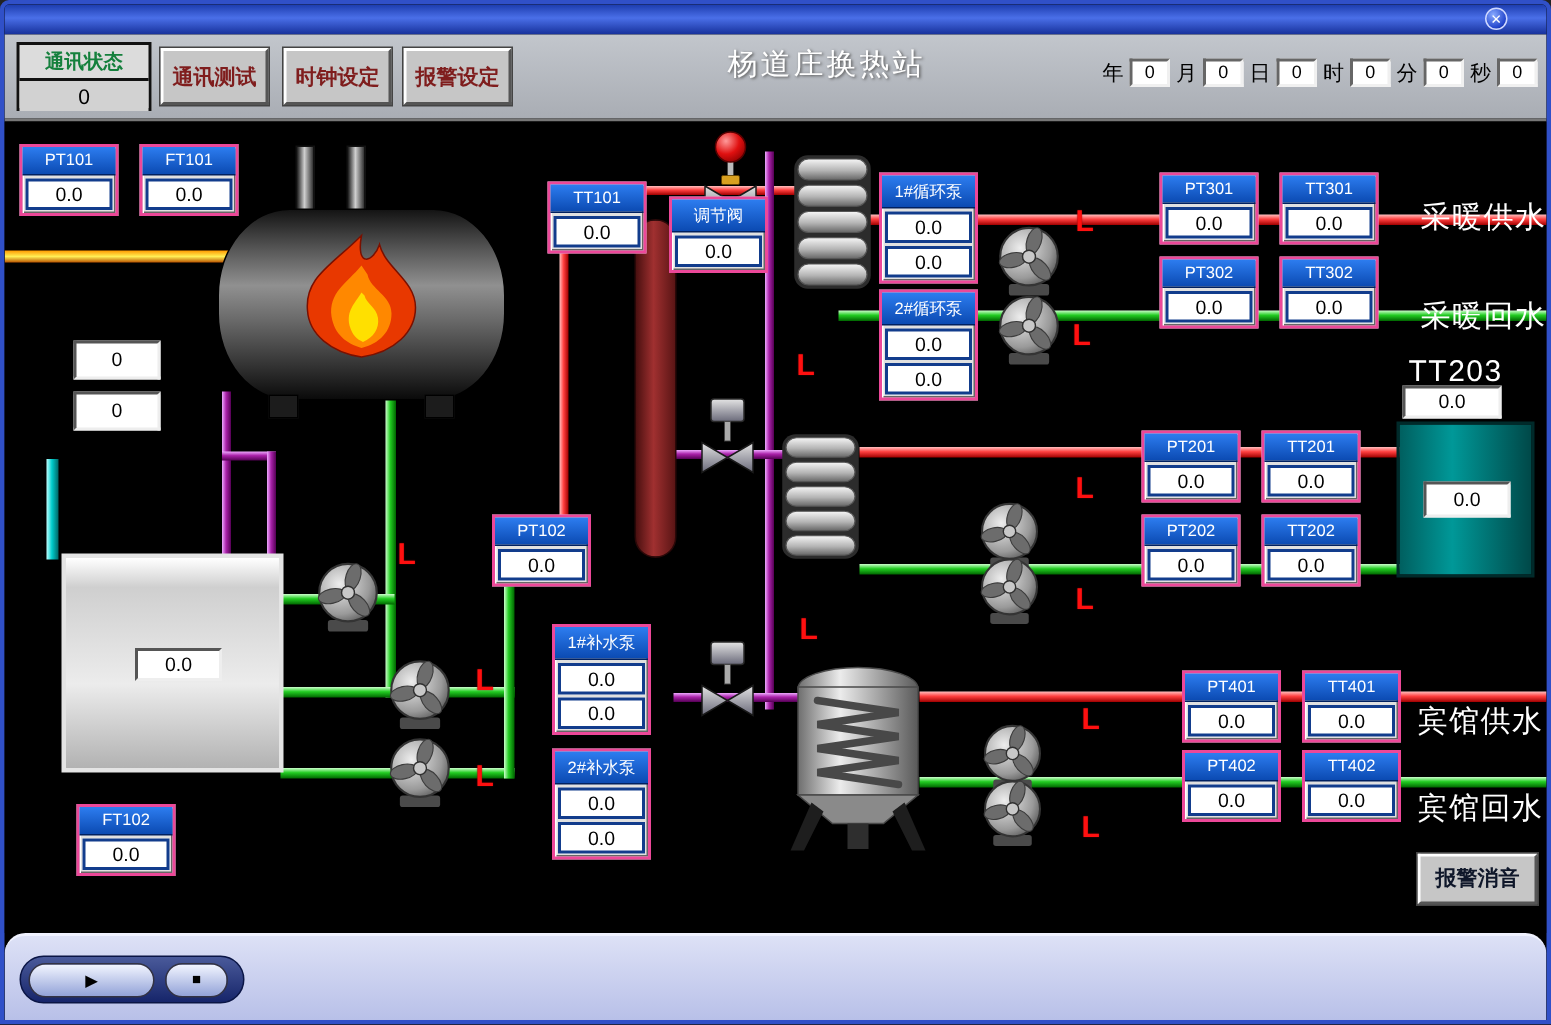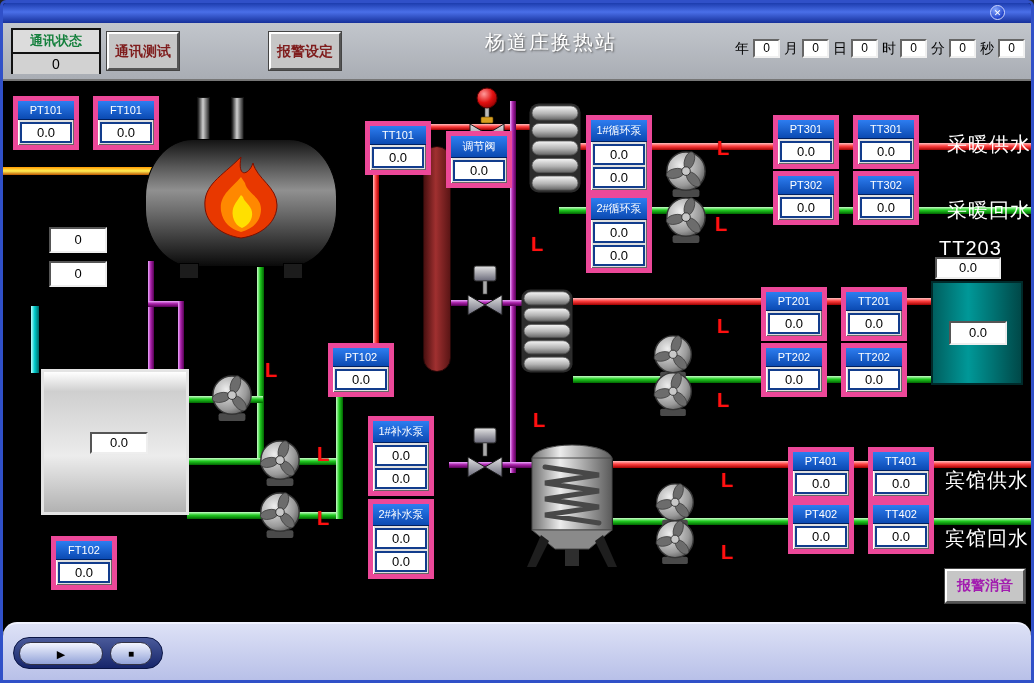--- a/index.html
+++ b/index.html
@@ -39,32 +39,32 @@
   .boiler{position:absolute;left:142px;top:58px;width:192px;height:128px;z-index:3;}
   .boiler-body{position:absolute;inset:0;border-radius:48px/58px;border:1px solid #000;
     background:linear-gradient(180deg,#141414 0%,#5a5a5a 22%,#909090 40%,#6a6a6a 58%,#262626 88%,#0a0a0a 100%);}
   .stack{position:absolute;top:-42px;width:13px;height:48px;background:linear-gradient(90deg,#1a1a1a,#cfcfcf 45%,#2a2a2a);border:1px solid #111;}
   .leg{position:absolute;bottom:-12px;width:20px;height:16px;background:#1c1c1c;border:1px solid #000;}
   .tank-left{position:absolute;left:38px;top:288px;width:148px;height:146px;z-index:3;
     background:linear-gradient(180deg,#ffffff,#cfcfcf 14%,#ececec 60%,#b2b2b2);border:3px solid #e4e4e4;}
   .tank-teal{position:absolute;left:928px;top:200px;width:92px;height:104px;z-index:3;
     background:linear-gradient(90deg,#005f5f,#009898 40%,#004848);border:2px solid #002a2a;}
 
-  .gauge{position:absolute;width:66px;background:#e0e0e0;border:5px solid #ec4899;z-index:4;
+  .gauge{position:absolute;width:66px;background:#e0e0e0;border:2px solid #ec4899;z-index:4;
     box-shadow:inset 1px 1px 0 #fff, inset -1px -1px 0 #666;}
   .g-label{background:linear-gradient(180deg,#2d7df0,#0b4ab2);color:#fff;font-size:11px;text-align:center;
     padding:3px 0;border-bottom:1px solid #002060;white-space:nowrap;overflow:hidden;}
   .g-value{background:#fff;border:2px solid #123c8c;margin:2px;font-size:13px;text-align:center;padding:1px 0;color:#000;}
 
   .white-box{position:absolute;background:#fff;border:2px solid;border-color:#555 #eee #eee #555;
     color:#000;font-size:13px;text-align:center;z-index:4;}
   .zone-label{position:absolute;color:#fff;font-size:20px;letter-spacing:1px;z-index:4;}
   .lmark{position:absolute;color:#ff1010;font-size:20px;font-weight:bold;z-index:5;text-shadow:0 0 1px #700;}
   .mute-btn{position:absolute;left:942px;top:488px;width:80px;height:34px;background:#c6c6c6;z-index:5;
-    border:2px solid;border-color:#fff #555 #555 #fff;outline:1px solid #444;font-size:14px;font-weight:bold;color:#a21caf;}
+    border:2px solid;border-color:#fff #555 #555 #fff;outline:1px solid #444;font-size:14px;font-weight:bold;color:#0f172a;}
 
   .bottombar{position:absolute;left:0;right:0;top:619px;height:58px;z-index:6;
     background:linear-gradient(180deg,#dde1f6,#b8c0e8);border-top:2px solid #f0f2ff;border-radius:14px 14px 0 0;}
   .media{position:absolute;left:10px;top:13px;width:150px;height:32px;border-radius:16px;
     background:linear-gradient(180deg,#4a5a9a,#16256a);border:1px solid #0a1545;}
   .media-btn{position:absolute;top:4px;height:23px;border-radius:12px;border:1px solid #334;
     background:linear-gradient(180deg,#f2f5ff,#93a3d8);text-align:center;line-height:22px;font-size:11px;color:#000;cursor:default;}
   .play-btn{left:5px;width:84px;}
   .stop-btn{left:96px;width:42px;font-size:10px;}
   .brand{position:absolute;right:14px;top:5px;text-align:center;color:#101078;}
@@ -80,20 +80,21 @@
   <div class="titlebar">
     <div class="close-btn">✕</div>
   </div>
 
   <div class="header">
     <div class="comm-status">
       <div class="cs-label">通讯状态</div>
       <div class="cs-value">0</div>
     </div>
     <div class="hdr-btn" style="left:104px">通讯测试</div>
+    <div class="hdr-btn" style="left:186px">时钟设定</div>
     <div class="hdr-btn" style="left:266px">报警设定</div>
     <div class="scr-title">杨道庄换热站</div>
     <div class="datetime">
       <span class="dt-label">年</span>
       <span class="dt-box">0</span>
       <span class="dt-label">月</span>
       <span class="dt-box">0</span>
       <span class="dt-label">日</span>
       <span class="dt-box">0</span>
       <span class="dt-label">时</span>

